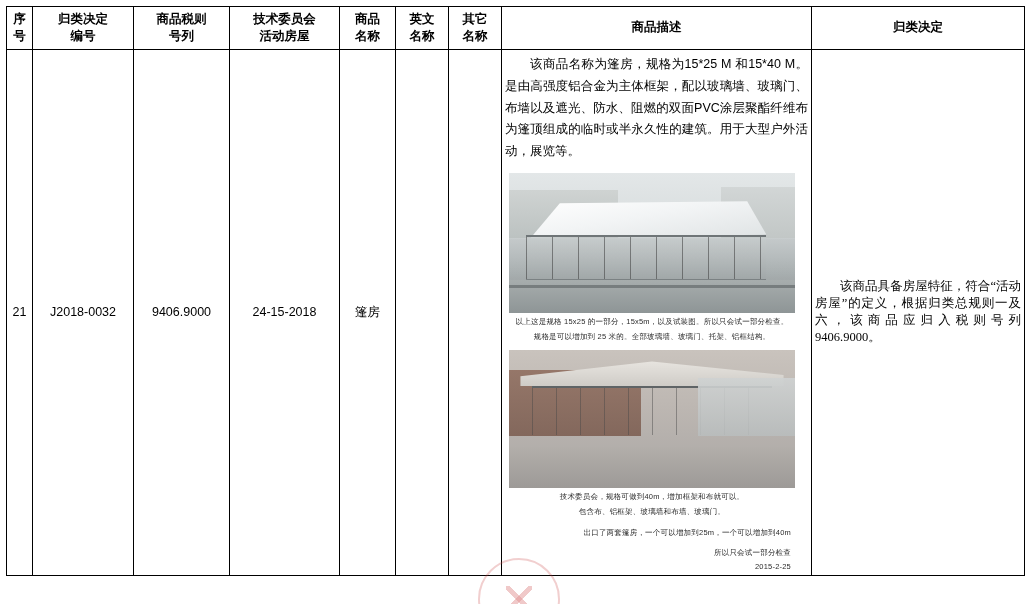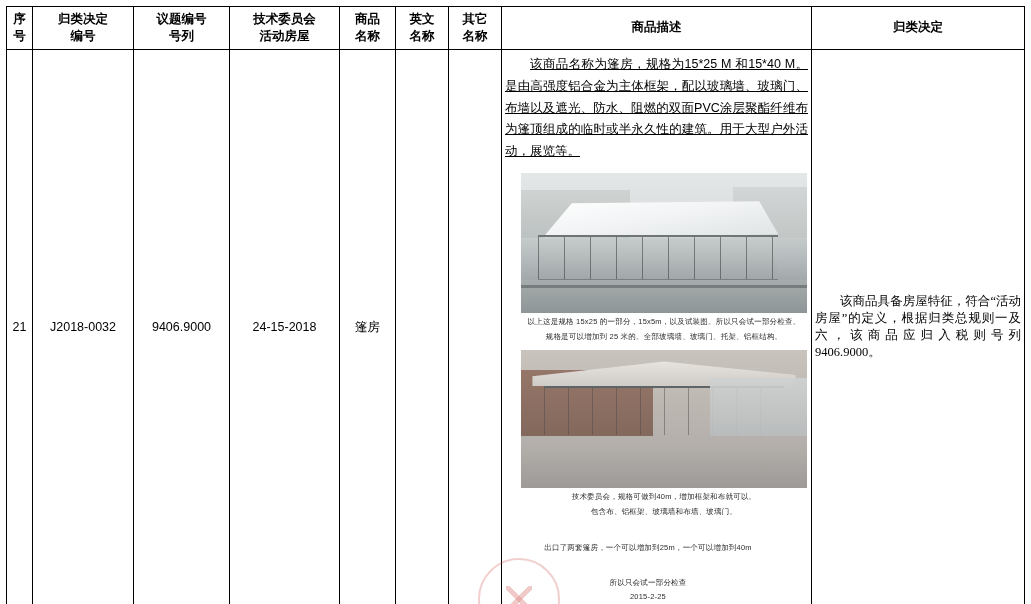--- a/index.html
+++ b/index.html
@@ -54,24 +54,23 @@
     vertical-align: top;
     text-align: left;
     padding: 8px 10px 10px 10px;
   }
   .desc-text {
     font-size: 12.5px;
     line-height: 1.75;
     text-indent: 2em;
     text-align: justify;
     margin: 2px 0 10px 0;
-    text-decoration: underline;
   }
   .photo-block {
-    margin: 6px 0 0 16px;
+    margin: 6px 0 0 4px;
   }
   .photo {
     position: relative;
     width: 286px;
     overflow: hidden;
     border: 0;
   }
   .photo-1 {
     height: 140px;
     background:
@@ -146,21 +145,22 @@
   .ph2-right {
     position:absolute; right:0; top:20%; width:34%; height:42%;
     background: linear-gradient(180deg,#cfd2d2 0%, #b9bdbd 100%);
     opacity:.9;
   }
   .ph2-ground {
     position:absolute; left:0; bottom:0; width:100%; height:30%;
     background: linear-gradient(180deg,#b2aeaa 0%, #9d9a97 100%);
   }
   .trailing-lines {
-    margin-top: 24px;
+    margin-top: 9px;
+    text-align: right;
   }
   .trailing-lines .cap { margin-top: 2px; }
   .stamp {
     position: absolute;
     left: 478px;
     top: 552px;
     width: 78px;
     height: 78px;
     border: 2px solid rgba(200,60,60,0.45);
     border-radius: 50%;
@@ -216,21 +216,21 @@
       <tr>
         <th>
           <div>序</div>
           <div>号</div>
         </th>
         <th>
           <div>归类决定</div>
           <div>编号</div>
         </th>
         <th>
-          <div>议题编号</div>
+          <div>商品税则</div>
           <div>号列</div>
         </th>
         <th>
           <div>技术委员会</div>
           <div>活动房屋</div>
         </th>
         <th>
           <div>商品</div>
           <div>名称</div>
         </th>

